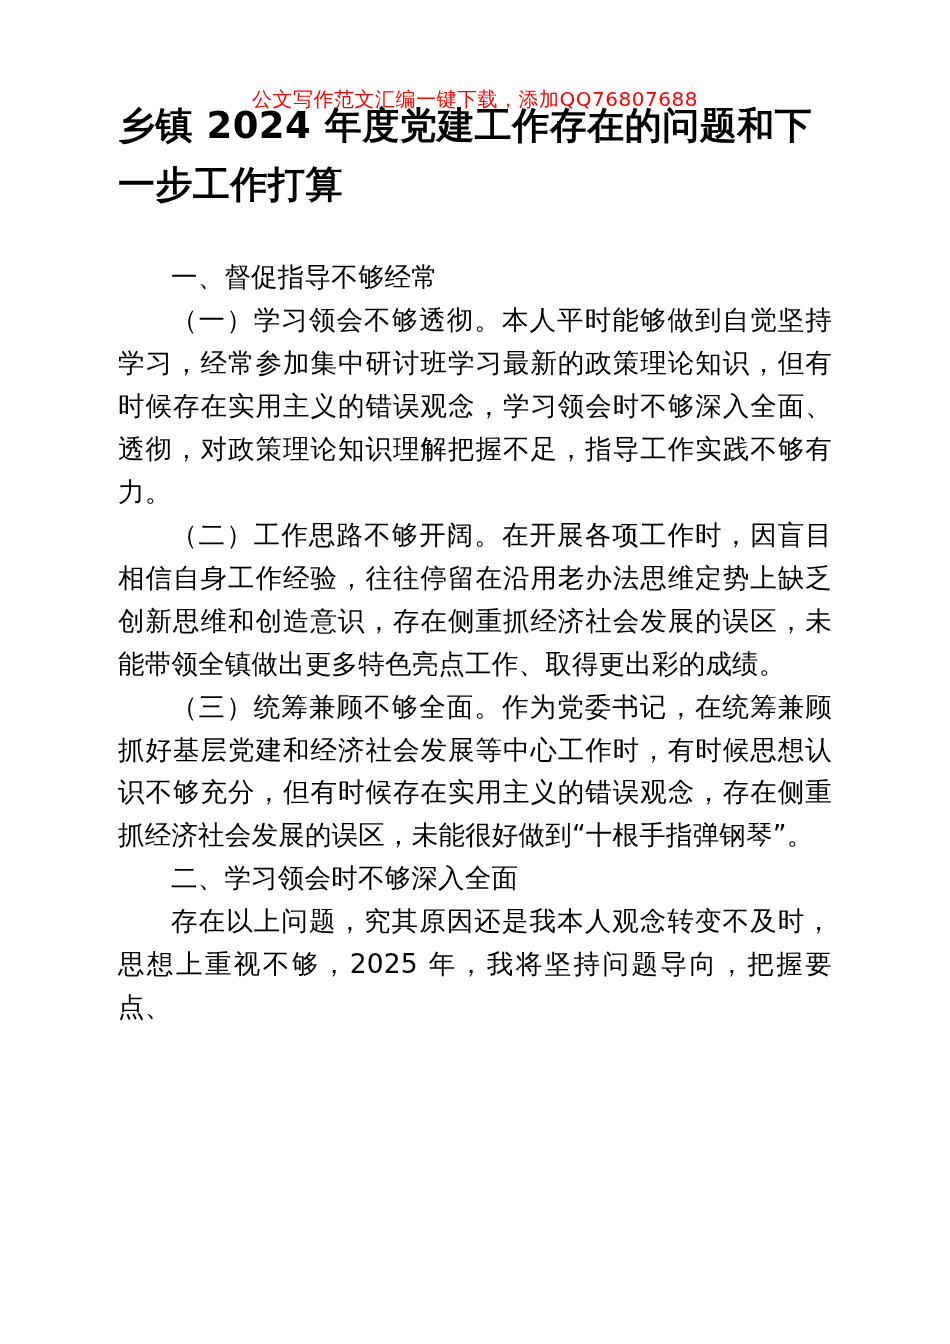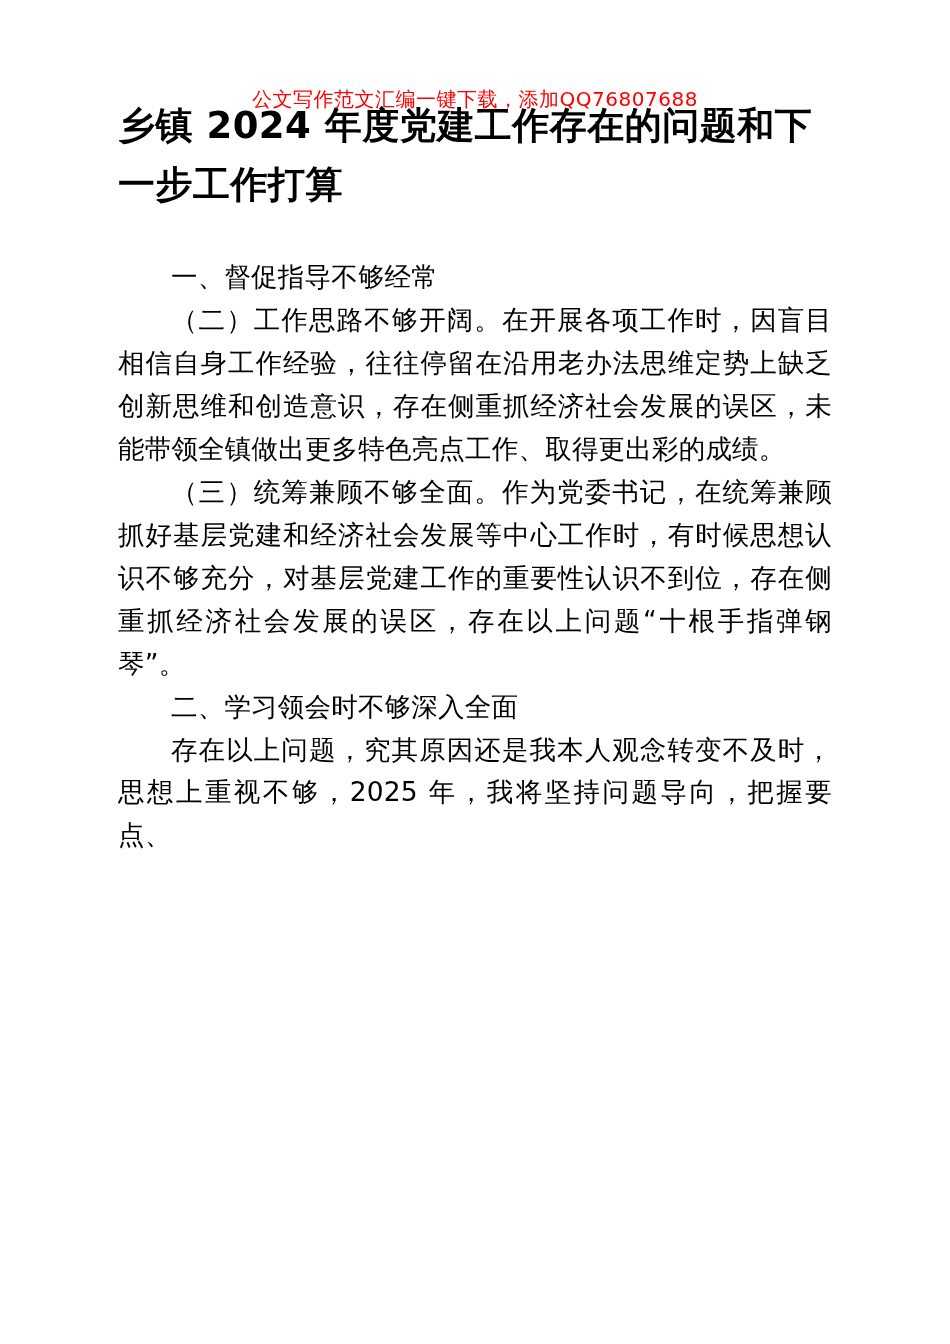--- a/index.html
+++ b/index.html
@@ -60,19 +60,20 @@
 <body>
 
 <div class="page">
 
   <div class="watermark">公文写作范文汇编一键下载，添加QQ76807688</div>
 
   <h1 class="doc-title">乡镇 2024 年度党建工作存在的问题和下一步工作打算</h1>
 
   <div class="body-text">
     <p>一、督促指导不够经常</p>
+    <p>（一）学习领会不够透彻。本人平时能够做到自觉坚持学习，经常参加集中研讨班学习最新的政策理论知识，但有时候存在实用主义的错误观念，学习领会时不够深入全面、透彻，对政策理论知识理解把握不足，指导工作实践不够有力。</p>
     <p>（二）工作思路不够开阔。在开展各项工作时，因盲目相信自身工作经验，往往停留在沿用老办法思维定势上缺乏创新思维和创造意识，存在侧重抓经济社会发展的误区，未能带领全镇做出更多特色亮点工作、取得更出彩的成绩。</p>
-    <p>（三）统筹兼顾不够全面。作为党委书记，在统筹兼顾抓好基层党建和经济社会发展等中心工作时，有时候思想认识不够充分，对基层党建工作的重要性认识不到位，存在侧重抓经济社会发展的误区，存在以上问题“十根手指弹钢琴”。</p>
+    <p>（三）统筹兼顾不够全面。作为党委书记，在统筹兼顾抓好基层党建和经济社会发展等中心工作时，有时候思想认识不够充分，但有时候存在实用主义的错误观念，存在侧重抓经济社会发展的误区，未能很好做到“十根手指弹钢琴”。</p>
     <p>二、学习领会时不够深入全面</p>
     <p>存在以上问题，究其原因还是我本人观念转变不及时，思想上重视不够，2025 年，我将坚持问题导向，把握要点、</p>
   </div>
 
 </div>
 
 </body></html>

